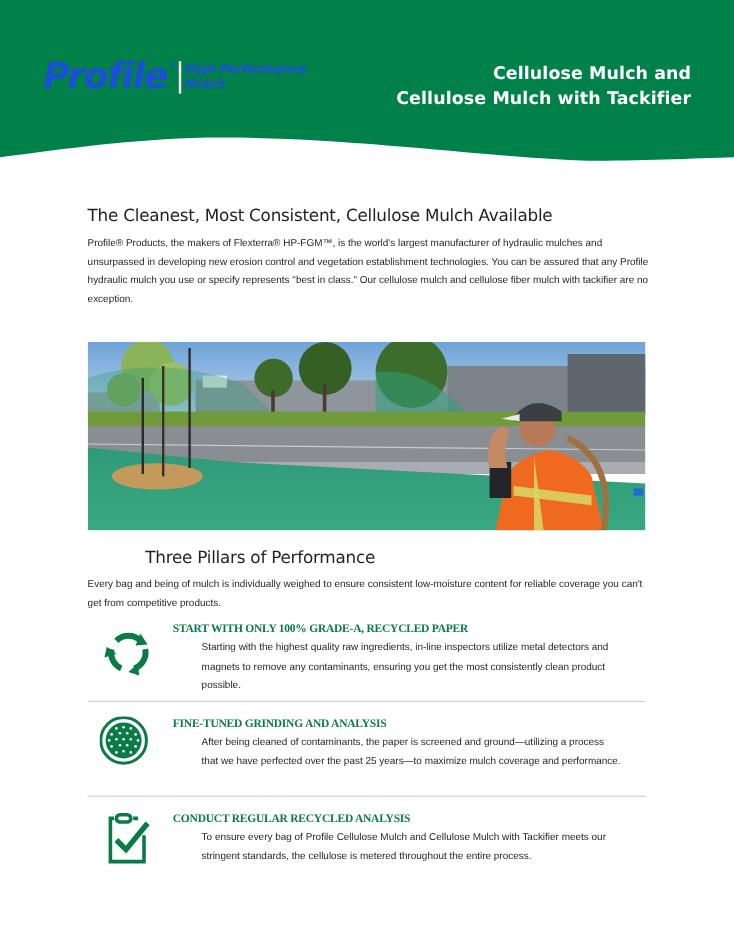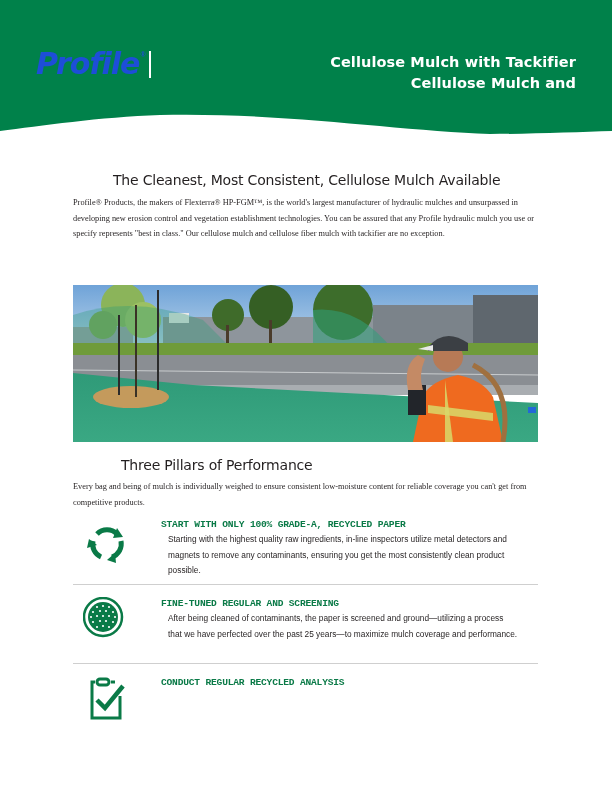--- a/index.html
+++ b/index.html
@@ -11,51 +11,55 @@
 
   .logo { position: absolute; left: 36px; top: 49px; display: flex; align-items: center; color: #1d4ed8; }
   .logo-word { font-family: "DejaVu Sans", sans-serif; font-weight: bold; font-style: italic; font-size: 30px; letter-spacing: -1px; line-height: 1; }
   .logo-reg { font-size: 7px; font-weight: bold; position: relative; top: -10px; margin-left: 1px; }
   .logo-bar { width: 2px; height: 27px; background: #fff; margin: 0 3px 0 3px; }
   .logo-tagline { font-family: "DejaVu Sans", sans-serif; font-style: italic; font-weight: bold; font-size: 10.5px; line-height: 12px; letter-spacing: -0.3px; }
 
   .header-title { position: absolute; right: 36px; top: 52px; text-align: right; color: #fff; font-family: "DejaVu Sans", sans-serif; font-weight: bold; font-size: 14.5px; line-height: 21px; letter-spacing: 0.1px; }
 
   .section-title { position: absolute; left: 73px; font-family: "DejaVu Sans", sans-serif; font-size: 14px; color: #231f20; letter-spacing: -0.2px; }
-  .body-text { position: absolute; left: 73px; width: 470px; font-family: Liberation Serif, serif; font-size: 8.3px; line-height: 15.5px; color: #231f20; }
+  .body-text { position: absolute; left: 73px; width: 470px; font-family: Liberation Sans, sans-serif; font-size: 8.3px; line-height: 15.5px; color: #231f20; }
 
   .photo { position: absolute; left: 73px; top: 285px; width: 465px; height: 157px; overflow: hidden; }
 
   .pillar { position: absolute; left: 73px; width: 465px; }
   .pillar-icon { position: absolute; left: 10px; top: 0; width: 48px; height: 48px; }
-  .pillar-title { position: absolute; left: 88px; top: 0; font-family: Liberation Mono, monospace; font-weight: bold; font-size: 9.6px; color: #0a7a47; letter-spacing: -0.2px; white-space: nowrap; }
+  .pillar-title { position: absolute; left: 71px; top: 0; font-family: Liberation Serif, serif; font-weight: bold; font-size: 9.6px; color: #0a7a47; letter-spacing: -0.2px; white-space: nowrap; }
   .pillar-text { position: absolute; left: 81px; top: 13px; width: 350px; font-family: "Liberation Sans", sans-serif; font-size: 8.3px; line-height: 15.5px; color: #231f20; margin-left: 14px; }
   .divider { position: absolute; left: 73px; width: 465px; height: 1px; background: #cfcfcf; }
 </style>
 </head>
 <body>
 
 <div class="header-band">
   <svg width="612" height="140" viewBox="0 0 612 140">
     <path d="M0,0 L612,0 L612,131 C580,132 530,134 490,134 C400,131 280,112 160,115 C100,117 40,126 0,131 Z" fill="#00814a"></path>
   </svg>
 
   <div class="logo">
     <span class="logo-word">Profile</span>
     <span class="logo-reg">®</span>
     <span class="logo-bar"></span>
+    <span class="logo-tagline">
+      <span>High Performance</span><br>
+      <span>Mulch</span>
+    </span>
   </div>
 
   <div class="header-title">
+    <div>Cellulose Mulch and</div>
     <div>Cellulose Mulch with Tackifier</div>
-    <div>Cellulose Mulch and</div>
   </div>
 </div>
 
-<div class="section-title" style="top:172px;margin-left:40px;">The Cleanest, Most Consistent, Cellulose Mulch Available</div>
+<div class="section-title" style="top:172px;">The Cleanest, Most Consistent, Cellulose Mulch Available</div>
 <div class="body-text" style="top:195px;">Profile® Products, the makers of Flexterra® HP-FGM™, is the world's largest manufacturer of hydraulic mulches and unsurpassed in developing new erosion control and vegetation establishment technologies. You can be assured that any Profile hydraulic mulch you use or specify represents "best in class." Our cellulose mulch and cellulose fiber mulch with tackifier are no exception.</div>
 
 <div class="photo">
   <svg width="465" height="157" viewBox="0 0 465 157" preserveAspectRatio="none">
     <defs>
       <linearGradient id="sky" x1="0" y1="0" x2="0" y2="1">
         <stop offset="0" stop-color="#6fa3d8"></stop>
         <stop offset="1" stop-color="#b9d3ea"></stop>
       </linearGradient>
       <linearGradient id="mulch" x1="0" y1="0" x2="0" y2="1">
@@ -160,30 +164,31 @@
         <circle cx="10" cy="25" r="1.1"></circle>
           <circle cx="17" cy="24" r="1.1"></circle>
           <circle cx="23" cy="24" r="1.1"></circle>
           <circle cx="30" cy="25" r="1.1"></circle>
         <circle cx="14" cy="30" r="1.1"></circle>
           <circle cx="20" cy="29" r="1.1"></circle>
           <circle cx="26" cy="30" r="1.1"></circle>
       </g>
     </svg>
   </div>
-  <div class="pillar-title">FINE-TUNED REGULAR AND SCREENING</div>
+  <div class="pillar-title">FINE-TUNED GRINDING AND ANALYSIS</div>
   <div class="pillar-text">After being cleaned of contaminants, the paper is screened and ground—utilizing a process that we have perfected over the past 25 years—to maximize mulch coverage and performance.</div>
 </div>
 <div class="divider" style="top:663px;"></div>
 
 <div class="pillar" style="top:677px; height:60px;">
   <div class="pillar-icon" style="top:-1px;">
     <svg width="48" height="48" viewBox="0 0 48 48">
       <g fill="none" stroke="#0a7a47" stroke-width="3" stroke-linejoin="miter">
         <path d="M12,6 L9,6 L9,42 L37,42 L37,20"></path>
         <path d="M28,6 L32,6"></path>
         <rect x="14" y="3" width="12" height="6" rx="3"></rect>
       </g>
       <path d="M14,24 L22,32 L40,10" fill="none" stroke="#0a7a47" stroke-width="4.5" stroke-linecap="butt"></path>
     </svg>
   </div>
   <div class="pillar-title">CONDUCT REGULAR RECYCLED ANALYSIS</div>
+  <div class="pillar-text">To ensure every bag of Profile Cellulose Mulch and Cellulose Mulch with Tackifier meets our stringent standards, the cellulose is metered throughout the entire process.</div>
 </div>
 
 </body></html>

